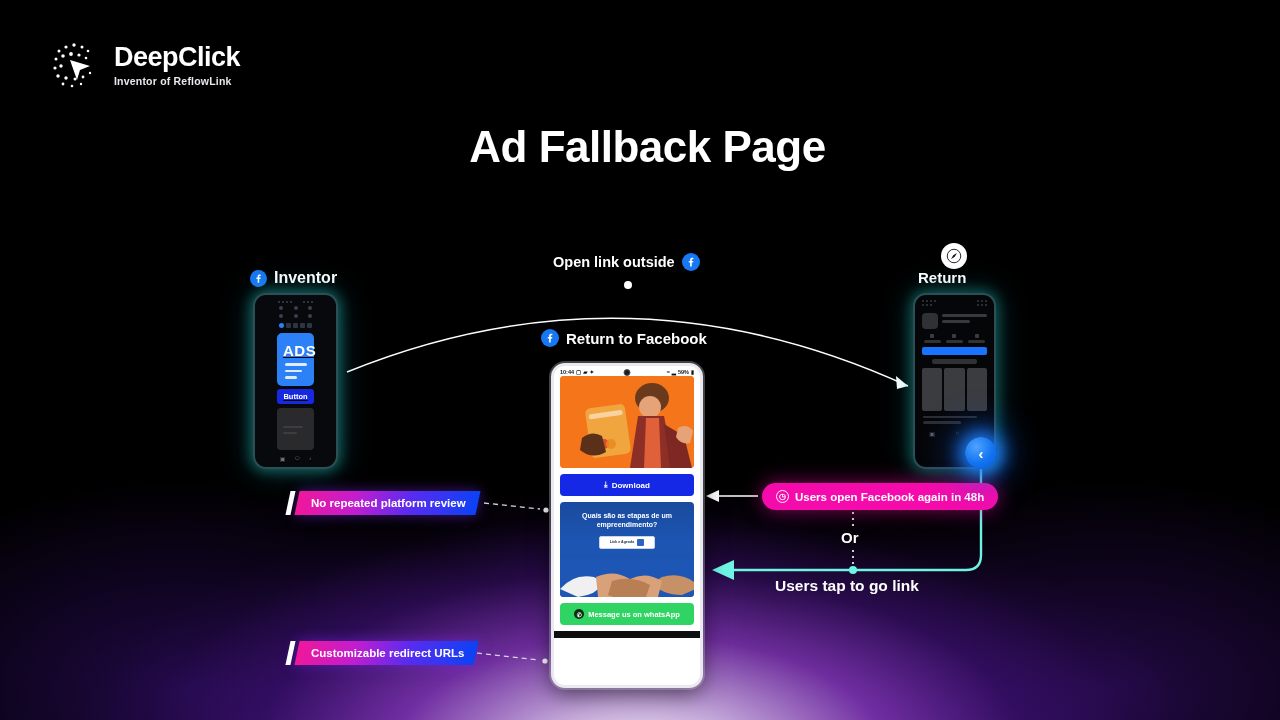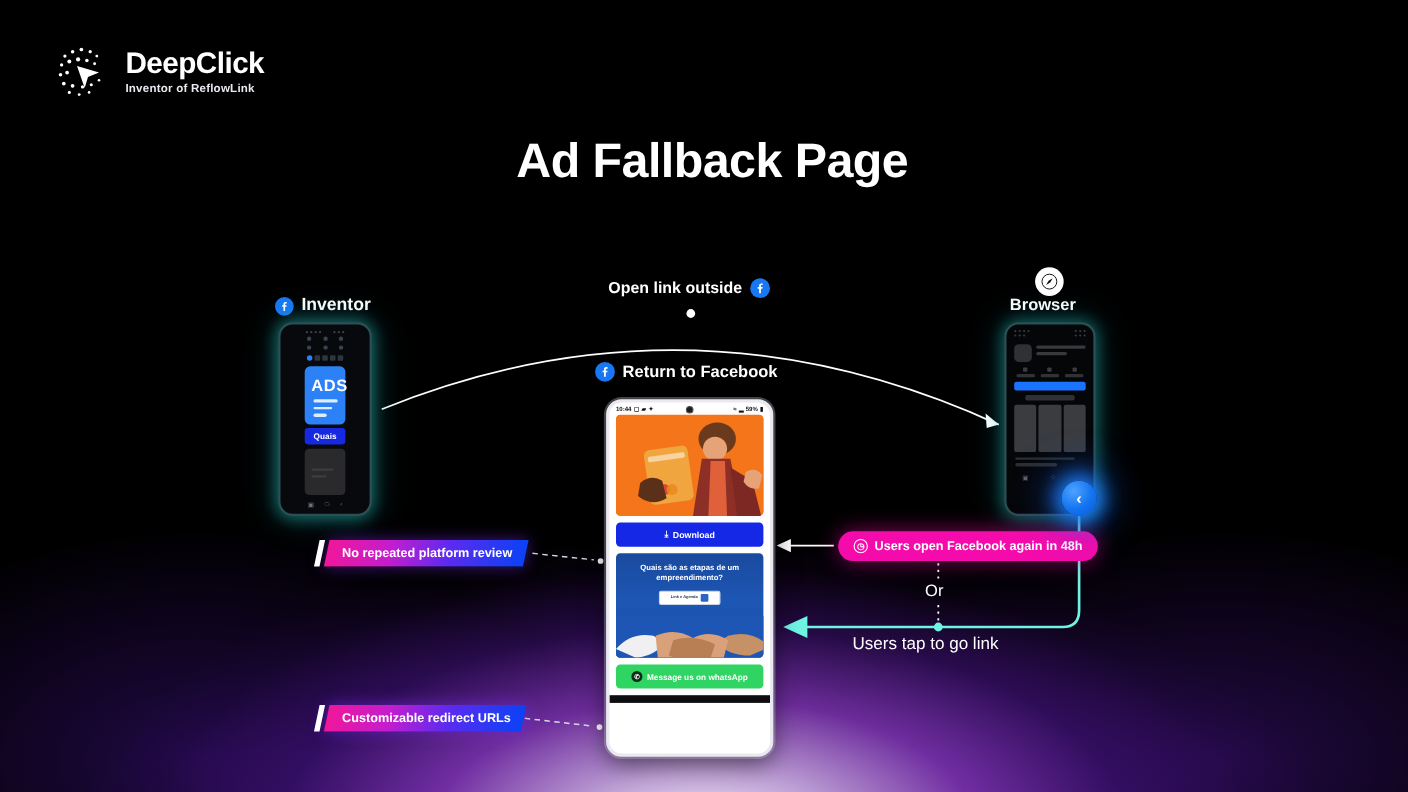--- a/index.html
+++ b/index.html
@@ -40,21 +40,21 @@
   .phone-label { position:absolute; display:flex; align-items:center; gap:7px; color:#fff; font-weight:bold; }
 
   .fb-badge { width:17px; height:17px; border-radius:50%; background:#1877F2; display:inline-flex; align-items:center; justify-content:center; flex:0 0 auto; }
   .fb-badge svg { display:block; }
 
   
   .phone-left {
     position:absolute; left:253px; top:293px; width:85px; height:176px;
     background:#07090c; border:2px solid #2b4f55; border-radius:13px;
     box-shadow: 0 0 14px 2px rgba(42,214,205,.45), 0 0 30px 6px rgba(30,160,190,.20);
-    padding:4px 20px; overflow:hidden;
+    padding:4px 20px; overflow:hidden;text-decoration:underline;
   }
   .pl-statusbar { display:flex; justify-content:space-between; padding:2px 3px 1px; }
   .pl-dotrow { display:flex; gap:2px; }
   .pl-dot { width:2px; height:2px; border-radius:50%; background:#3a4450; }
   .pl-grid { display:flex; justify-content:space-between; padding:2px 4px; }
   .pl-g { width:4px; height:4px; border-radius:50%; background:#39424e; }
   .pl-tabs { display:flex; justify-content:space-between; padding:3px 4px 4px; }
   .pl-tab { width:5px; height:5px; border-radius:1px; background:#2d3640; }
   .pl-tab.act { background:#2d7ff9; border-radius:50%; }
   .pl-ads {
@@ -155,21 +155,21 @@
   }
 
   .pill {
     position:absolute; height:27px; border-radius:14px;
     background:#F50BAB;
     display:flex; align-items:center; gap:6px; padding:0 14px;
     color:#fff; font-size:11.5px; font-weight:bold; white-space:nowrap;
     box-shadow: 0 0 20px rgba(245,11,171,.55);
   }
 
-  .label-free { position:absolute; color:#fff; font-weight:normal; white-space:nowrap; }
+  .label-free { position:absolute; color:#fff; font-weight:bold; white-space:nowrap; }
 
   svg.overlay { position:absolute; left:0; top:0; width:1280px; height:720px; pointer-events:none; }
 </style>
 </head>
 <body>
 
 <div id="stage">
 
   <div class="logo">
     <div class="logo-mark">
@@ -268,21 +268,21 @@
         <i class="pl-tab"></i>
         <i class="pl-tab"></i>
         <i class="pl-tab"></i>
     </div>
     <div class="pl-ads">
       <div class="pl-ads-t">ADS</div>
       <div class="pl-line" style="width:88%"></div>
       <div class="pl-line" style="width:70%; margin-left:6%; margin-right:auto;"></div>
       <div class="pl-line" style="width:48%; margin-left:6%; margin-right:auto;"></div>
     </div>
-    <div class="pl-btn">Quais</div>
+    <div class="pl-btn">Button</div>
     <div class="pl-card">
       <div class="pl-cline" style="width:80%"></div>
       <div class="pl-cline" style="width:55%"></div>
     </div>
     <div class="pl-nav">
       <span>▣</span>
       <span>⬭</span>
       <span>‹</span>
     </div>
   </div>
@@ -296,21 +296,21 @@
     </span>
   </div>
 
   <div style="position:absolute; left:941px; top:243px; width:26px; height:26px; border-radius:50%; background:#fff; display:flex; align-items:center; justify-content:center;">
     <svg width="18" height="18" viewBox="0 0 24 24">
       <circle cx="12" cy="12" r="9" fill="#fff" stroke="#111" stroke-width="1.2"></circle>
       <polygon points="16,8 11,11 8,16 13,13" fill="#111"></polygon>
     </svg>
   </div>
   <div class="phone-label" style="left:918px; top:269px; font-size:15px;">
-    <span>Browser</span>
+    <span>Return</span>
   </div>
 
   <div class="phone-right">
     <div class="pr-row">
       <div style="display:flex;gap:2px;">
           <i class="pr-d"></i>
           <i class="pr-d"></i>
           <i class="pr-d"></i>
           <i class="pr-d"></i>
         </div>

